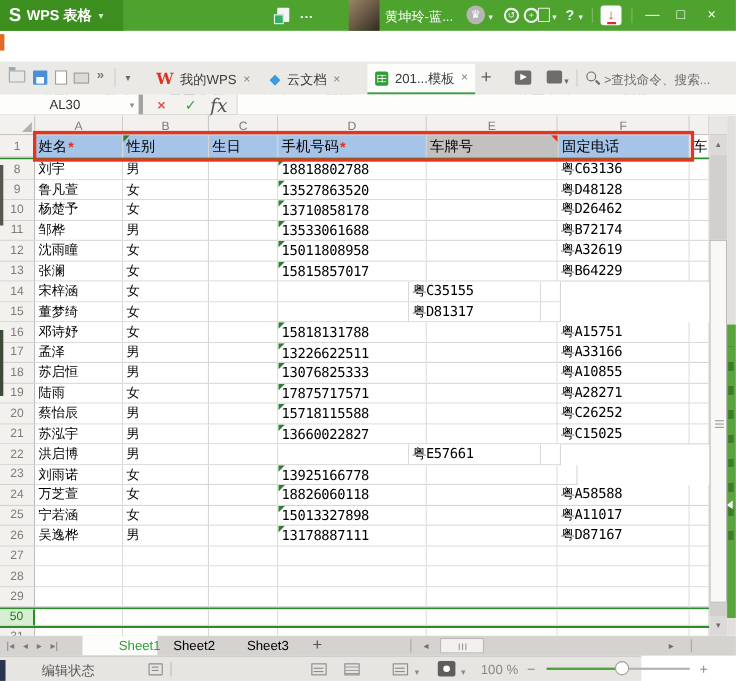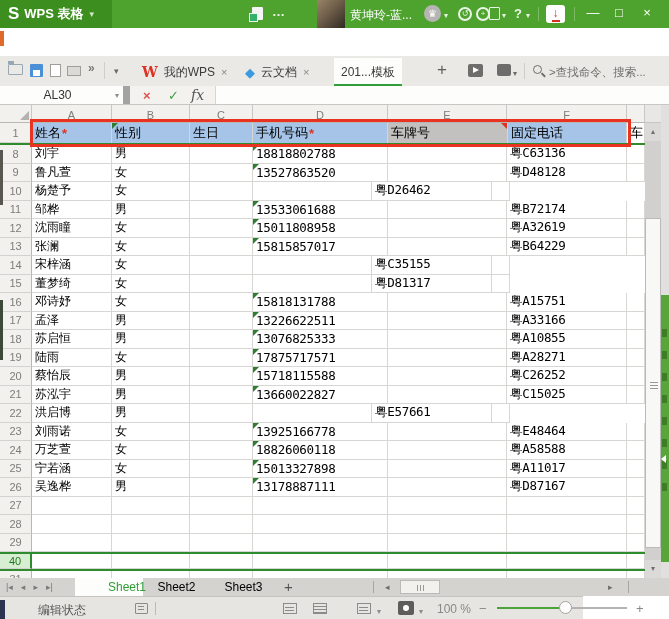--- a/index.html
+++ b/index.html
@@ -67,27 +67,27 @@
   .ic-play::after { content:""; position:absolute; left:5px; top:3px; border-left:6px solid #fff; border-top:3.5px solid transparent; border-bottom:3.5px solid transparent; }
   .ic-share { position:absolute; left:497px; top:8px; width:14px; height:12px; background:#6f6d6b; border-radius:2px; }
   .ic-share-caret { position:absolute; left:513px; top:13px; font-size:8px; color:#6b6a68; }
   .tb2-sep { position:absolute; left:524px; top:7px; width:1px; height:16px; background:#cfcdca; }
   .mag { position:absolute; left:533px; top:9px; width:9px; height:9px; border:1.5px solid #6f6e6c; border-radius:50%; }
   .mag::after { content:""; position:absolute; left:7px; top:8px; width:5px; height:1.5px; background:#6f6e6c; transform:rotate(45deg); }
   .search-text { position:absolute; left:549px; top:9px; color:#6f6e6c; font-size:11.5px; white-space:nowrap; }
 
   
   .formulabar { position:absolute; left:0; top:86px; width:669px; height:19px; background:#f4f2ef; border-bottom:1px solid #c9c7c5; }
-  .namebox { position:absolute; left:0; top:0; width:130px; height:18px; background:#fdfdfc; border-right:7px solid #a3a3a3;
+  .namebox { position:absolute; left:0; top:0; width:130px; height:18px; background:#fdfdfc; border-right:4px solid #a3a3a3;
              display:flex; align-items:center; }
   .namebox .val { flex:1; text-align:center; font-size:12px; color:#333; }
   .namebox .caret { color:#908e8c; font-size:8px; margin-right:4px; }
   .fb-x { position:absolute; left:143px; top:2px; color:#d9534f; font-size:13px; font-weight:bold; }
   .fb-ok { position:absolute; left:168px; top:2px; color:#3f9e3f; font-size:13px; font-weight:bold; }
-  .fb-fx { position:absolute; left:191px; top:1px; color:#555; font-size:14px; font-style:italic; font-family:"DejaVu Serif", serif; }
+  .fb-fx { position:absolute; left:191px; top:1px; color:#555; font-size:17px; font-style:italic; font-family:"DejaVu Serif", serif; }
   .fb-input { position:absolute; left:215px; top:0; width:454px; height:18px; background:#fdfdfc; border-left:1px solid #d8d6d3; }
 
   
   .sheet { position:absolute; left:0; top:105px; width:669px; height:473px; background:#fff; overflow:hidden; }
   .colhdr { position:absolute; left:0; top:0; display:flex; height:18px; }
   .ch { background:#f2f1ee; border-right:1px solid #c9c7c5; border-bottom:1px solid #b9b7b5; color:#7d7c7a;
         font-size:11px; display:flex; align-items:flex-end; justify-content:center; padding-bottom:1px; }
   .ch.corner { position:relative; }
   .ch.corner::after { content:""; position:absolute; right:2px; bottom:2px;
         border-bottom:9px solid #b4b2b0; border-left:9px solid transparent; }
@@ -222,21 +222,21 @@
         <div class="doc-tab" style="left: 135px;">
           <span class="wps-w">W</span>
           <span>我的WPS</span>
           <span class="close">×</span>
         </div>
         <div class="doc-tab" style="left: 238px;">
           <span class="cube">◆</span>
           <span>云文档</span>
           <span class="close">×</span>
         </div>
-        <div class="doc-tab active" style="left: 334px; flex-direction: column;">
+        <div class="doc-tab active" style="left: 334px;">
           <span class="sheet-ic"></span>
           <span>201...模板</span>
           <span class="close">×</span>
         </div>
       </div>
     <div class="tab-add">+</div>
     <div class="ic-play"></div>
     <div class="ic-share"></div>
     <div class="ic-share-caret">▾</div>
     <div class="tb2-sep"></div>
@@ -331,20 +331,23 @@
         </div>
         <div class="grow">
           <div class="rh">10</div>
           <div class="cell c1">
             <span>杨楚予</span>
           </div>
           <div class="cell c2">
             <span>女</span>
           </div>
           <div class="cell c3"></div>
+          <div class="cell c4 tri-tl mono">
+            <span>13710858178</span>
+          </div>
           <div class="cell c5"></div>
           <div class="cell c6 mono">
             <span>粤D26462</span>
           </div>
           <div class="cell c7"></div>
         </div>
         <div class="grow">
           <div class="rh">11</div>
           <div class="cell c1">
             <span>邹桦</span>
@@ -557,23 +560,20 @@
             <span>刘雨诺</span>
           </div>
           <div class="cell c2">
             <span>女</span>
           </div>
           <div class="cell c3"></div>
           <div class="cell c4 tri-tl mono">
             <span>13925166778</span>
           </div>
           <div class="cell c5"></div>
-          <div class="cell c6 mono">
-            <span>粤E48464</span>
-          </div>
           <div class="cell c7"></div>
         </div>
         <div class="grow">
           <div class="rh">24</div>
           <div class="cell c1">
             <span>万芝萱</span>
           </div>
           <div class="cell c2">
             <span>女</span>
           </div>
@@ -647,21 +647,21 @@
           <div class="rh">29</div>
           <div class="cell c1"></div>
           <div class="cell c2"></div>
           <div class="cell c3"></div>
           <div class="cell c4"></div>
           <div class="cell c5"></div>
           <div class="cell c6"></div>
           <div class="cell c7"></div>
         </div>
         <div class="grow sel">
-          <div class="rh">40</div>
+          <div class="rh">50</div>
           <div class="cell c1"></div>
           <div class="cell c2"></div>
           <div class="cell c3"></div>
           <div class="cell c4"></div>
           <div class="cell c5"></div>
           <div class="cell c6"></div>
           <div class="cell c7"></div>
         </div>
         <div class="grow">
           <div class="rh">31</div>

